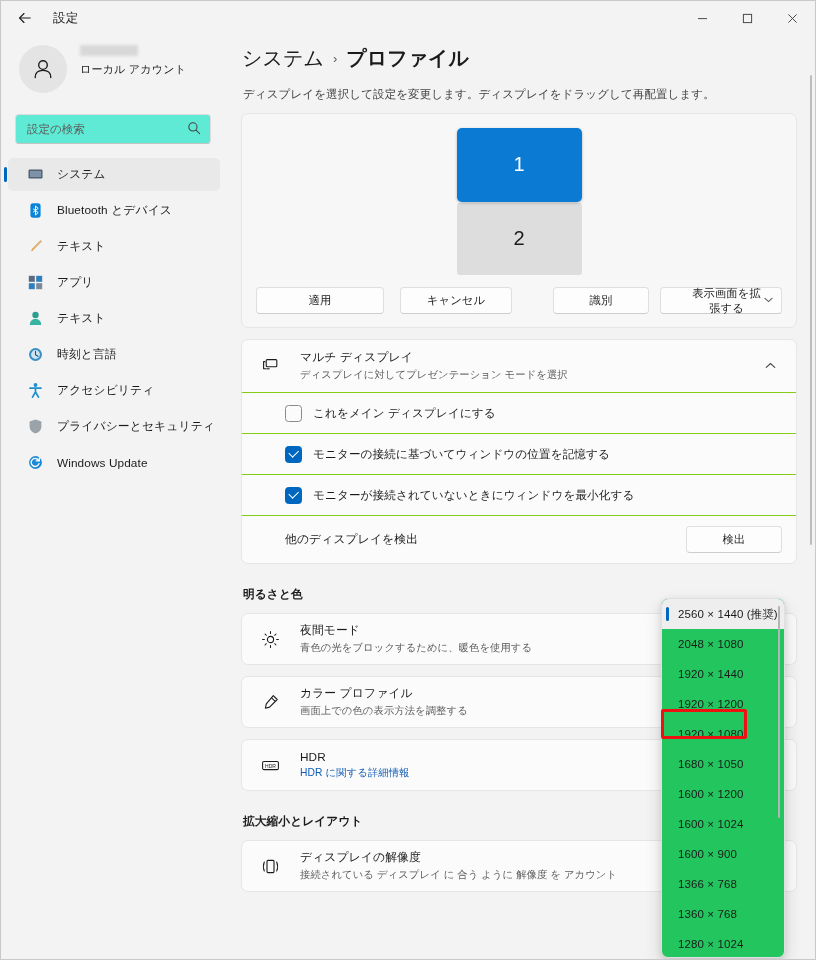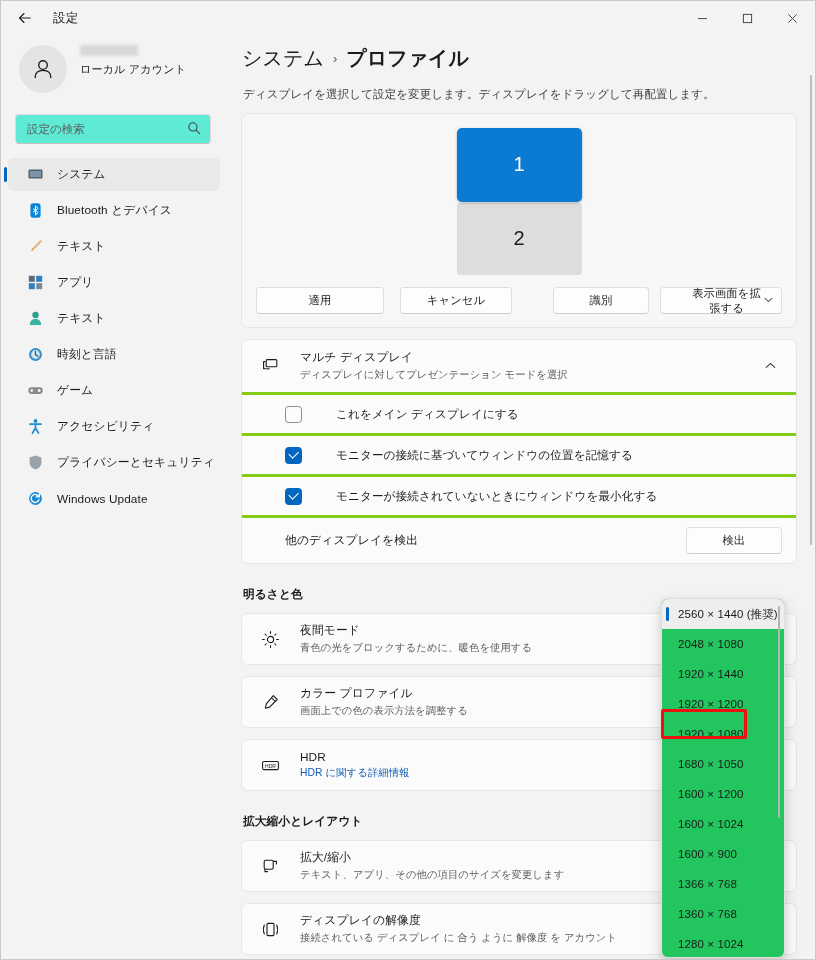--- a/index.html
+++ b/index.html
@@ -150,21 +150,21 @@
   #btn-extend {
     width: 122px; margin-left: 11px; justify-content: flex-end;
     padding: 0 8px 0 28px;
   }
   #btn-extend .chev { font-size: 8px; color: #5a5a5a; }
 
   .row {
     min-height: 50px; display: flex; align-items: center;
     padding: 0 14px 0 16px;
   }
-  .row + .row { border-top: 3px solid #84cc16; gap: 23px; }
+  .row + .row { border-top: 1px solid #84cc16; }
   .row-ico {
     width: 24px; flex: 0 0 24px; display: flex; align-items: center; justify-content: center;
     color: #1b1b1b;
   }
   .row-txt { margin-left: 18px; flex: 1; min-width: 0; }
   .row-title { font-size: 11.8px; color: #1b1b1b; letter-spacing: .1px; }
   .row-sub { font-size: 10.3px; color: #5d5d5d; margin-top: 2px; letter-spacing: .1px; }
   .row-sub.link { color: #0f5bb5; }
   .chev-up { font-size: 9px; color: #444; padding-right: 6px; }
 
@@ -348,31 +348,20 @@
         <span class="nav-ico">
           <svg width="17" height="17" viewBox="0 0 17 17">
               <circle cx="8.5" cy="8.5" r="6.5" fill="#3a8fc4"></circle>
               <circle cx="8.5" cy="8.5" r="4.4" fill="#cfe4f2"></circle>
               <path d="M8.5 5.2 V8.7 L11 10.2" stroke="#26506e" stroke-width="1.1" fill="none" stroke-linecap="round"></path>
             </svg>
         </span>
         <span class="nav-label">時刻と言語</span>
       </div>
 
-      <div class="nav-item">
-        <span class="nav-ico">
-          <svg width="17" height="17" viewBox="0 0 17 17">
-              <rect x="1.3" y="5.3" width="14.4" height="6.6" rx="3.1" fill="#8a8a8a"></rect>
-              <circle cx="12.1" cy="8.6" r="1.5" fill="#f0f0f0"></circle>
-              <rect x="3.2" y="8" width="3.2" height="1.2" fill="#f0f0f0"></rect>
-              <rect x="4.2" y="7" width="1.2" height="3.2" fill="#f0f0f0"></rect>
-            </svg>
-        </span>
-        <span class="nav-label">ゲーム</span>
-      </div>
 
       <div class="nav-item">
         <span class="nav-ico">
           <svg width="17" height="17" viewBox="0 0 17 17">
               <circle cx="8.5" cy="3" r="1.9" fill="#1e8fcf"></circle>
               <path d="M3 6.2 H14 M8.5 6 V10 M8.5 10 L5.5 15.2 M8.5 10 L11.5 15.2" stroke="#1e8fcf" stroke-width="1.7" fill="none" stroke-linecap="round"></path>
             </svg>
         </span>
         <span class="nav-label">アクセシビリティ</span>
       </div>
@@ -521,35 +510,20 @@
           </span>
           <span class="row-txt">
             <span class="row-title" style="display:block">HDR</span>
             <span class="row-sub link" style="display:block">HDR に関する詳細情報</span>
           </span>
         </div>
       </div>
 
       <div class="section-head">拡大縮小とレイアウト</div>
 
-      <div class="card">
-        <div class="row">
-          <span class="row-ico">
-            <svg width="19" height="19" viewBox="0 0 19 19" aria-hidden="true">
-              <rect x="3.2" y="3.2" width="9" height="9" rx="1.4" fill="none" stroke="#1b1b1b" stroke-width="1.1"></rect>
-              <path d="M12.8 4.4 H15.4 V7" fill="none" stroke="#1b1b1b" stroke-width="1.1" stroke-linecap="round"></path>
-              <path d="M6.6 14.6 H4 V12" fill="none" stroke="#1b1b1b" stroke-width="1.1" stroke-linecap="round"></path>
-            </svg>
-          </span>
-          <span class="row-txt">
-            <span class="row-title" style="display:block">拡大/縮小</span>
-            <span class="row-sub" style="display:block">テキスト、アプリ、その他の項目のサイズを変更します</span>
-          </span>
-        </div>
-      </div>
 
       <div class="card">
         <div class="row">
           <span class="row-ico">
             <svg width="19" height="19" viewBox="0 0 19 19" aria-hidden="true">
               <rect x="6" y="3.4" width="7" height="12.2" rx="1" fill="none" stroke="#1b1b1b" stroke-width="1.1"></rect>
               <path d="M3.3 5 C2.2 7.6 2.2 11.4 3.3 14 M15.7 5 C16.8 7.6 16.8 11.4 15.7 14" fill="none" stroke="#1b1b1b" stroke-width="1.05" stroke-linecap="round"></path>
             </svg>
           </span>
           <span class="row-txt">

